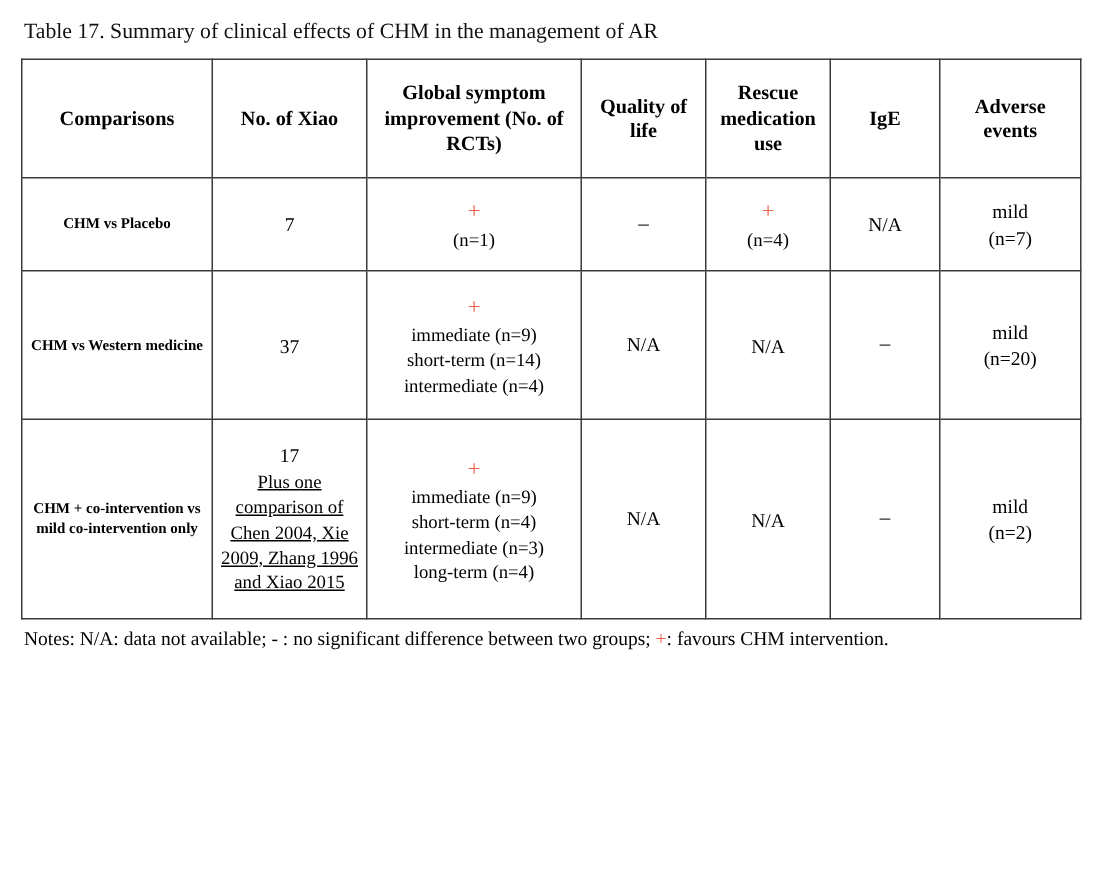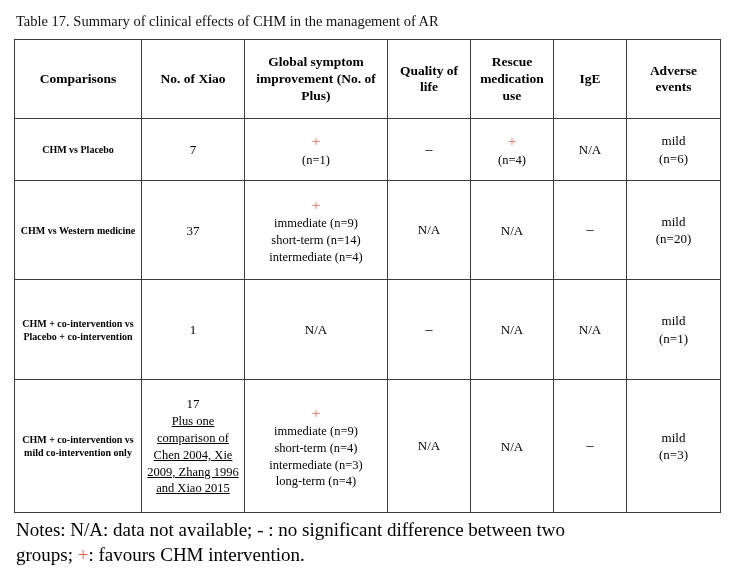--- a/index.html
+++ b/index.html
@@ -57,21 +57,21 @@
   }
   .plus {
     color: #e8604c;
     font-size: 15px;
     line-height: 1.3;
   }
   .dash {
     font-size: 14px;
   }
   .notes {
-    font-size: 19px;
+    font-size: 13px;
     margin-top: 5px;
     margin-left: 2px;
     line-height: 1.3;
     font-family: "Liberation Serif", serif;
   }
   .notes .plus-inline {
     color: #e8604c;
   }
   .sub {
     font-size: 12.5px;
@@ -100,21 +100,21 @@
       <col style="width:143px">
       <col style="width:83px">
       <col style="width:83px">
       <col style="width:73px">
       <col style="width:94px">
     </colgroup>
     <thead>
       <tr>
         <th>Comparisons</th>
         <th>No. of Xiao</th>
-        <th>Global symptom improvement (No. of Plus)</th>
+        <th>Global symptom improvement (No. of RCTs)</th>
         <th>Quality of life</th>
         <th>Rescue medication use</th>
         <th>IgE</th>
         <th>Adverse events</th>
       </tr>
     </thead>
     <tbody>
 
       <tr style="height:62px">
         <td class="rowlabel">CHM vs Placebo</td>
@@ -126,21 +126,21 @@
           <div class="sub">(n=1)</div>
         </td>
         <td class="dash">–</td>
         <td class="cell-lines">
           <div class="plus">+</div>
           <div class="sub">(n=4)</div>
         </td>
         <td>N/A</td>
         <td class="cell-lines">
           <div>mild</div>
-          <div>(n=6)</div>
+          <div>(n=7)</div>
         </td>
       </tr>
 
       <tr style="height:99px">
         <td class="rowlabel">CHM vs Western medicine</td>
         <td class="cell-lines">
           <div class="rcts-num">37</div>
         </td>
         <td class="cell-lines">
           <div class="plus">+</div>
@@ -152,38 +152,20 @@
         <td class="cell-lines">
           <div>N/A</div>
         </td>
         <td class="dash">–</td>
         <td class="cell-lines">
           <div>mild</div>
           <div>(n=20)</div>
         </td>
       </tr>
 
-      <tr style="height:100px">
-        <td class="rowlabel">CHM  + co-intervention vs Placebo + co-intervention</td>
-        <td class="cell-lines">
-          <div class="rcts-num">1</div>
-        </td>
-        <td class="cell-lines">
-          <div>N/A</div>
-        </td>
-        <td class="dash">–</td>
-        <td class="cell-lines">
-          <div>N/A</div>
-        </td>
-        <td>N/A</td>
-        <td class="cell-lines">
-          <div>mild</div>
-          <div>(n=1)</div>
-        </td>
-      </tr>
 
       <tr style="height:133px">
         <td class="rowlabel">CHM + co-intervention vs mild co-intervention only</td>
         <td class="cell-lines">
           <div class="rcts-num">17</div>
           <div class="rcts-multi">Plus one comparison of Chen 2004, Xie 2009, Zhang 1996 and Xiao 2015</div>
         </td>
         <td class="cell-lines">
           <div class="plus">+</div>
           <div class="sub">immediate (n=9)</div>
@@ -191,21 +173,21 @@
           <div class="sub">intermediate (n=3)</div>
           <div class="sub">long-term (n=4)</div>
         </td>
         <td>N/A</td>
         <td class="cell-lines">
           <div>N/A</div>
         </td>
         <td class="dash">–</td>
         <td class="cell-lines">
           <div>mild</div>
-          <div>(n=3)</div>
+          <div>(n=2)</div>
         </td>
       </tr>
 
     </tbody>
   </table>
 
   <div class="notes">
     <span>Notes: N/A: data not available; - : no significant difference between two groups; </span><span class="plus-inline">+</span><span>:  favours CHM intervention.</span>
   </div>
 

